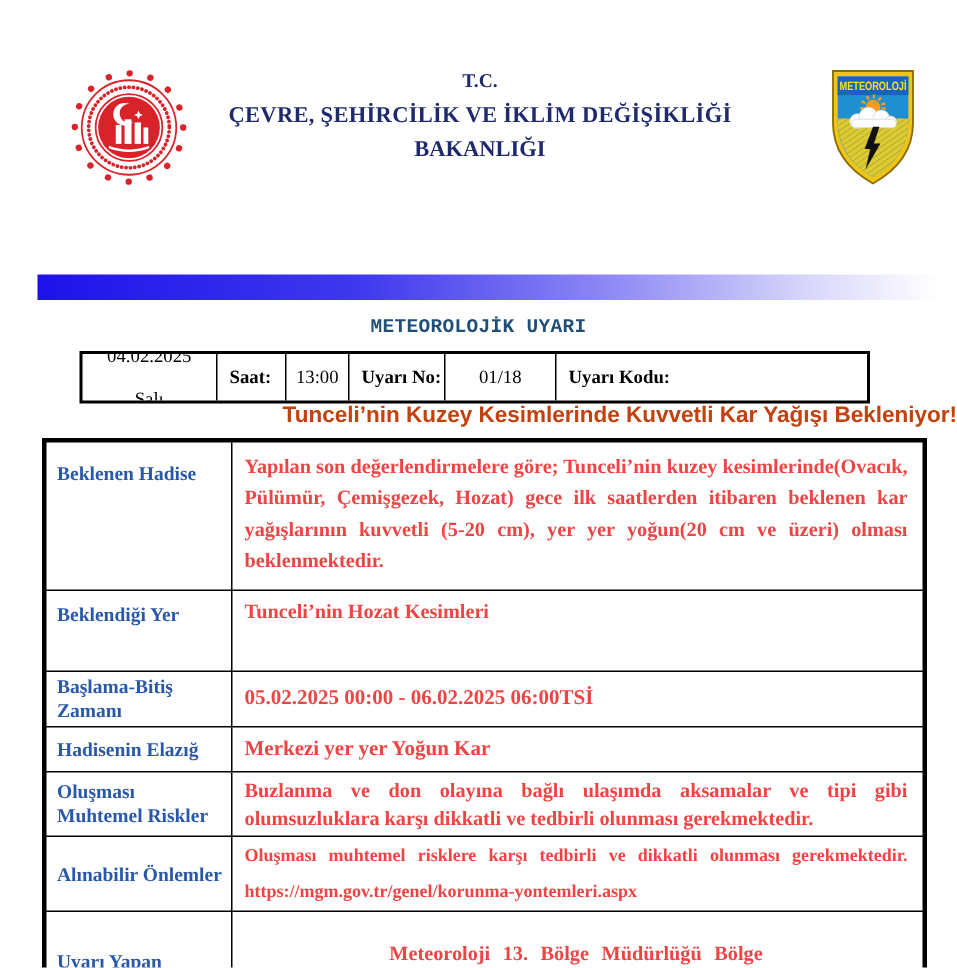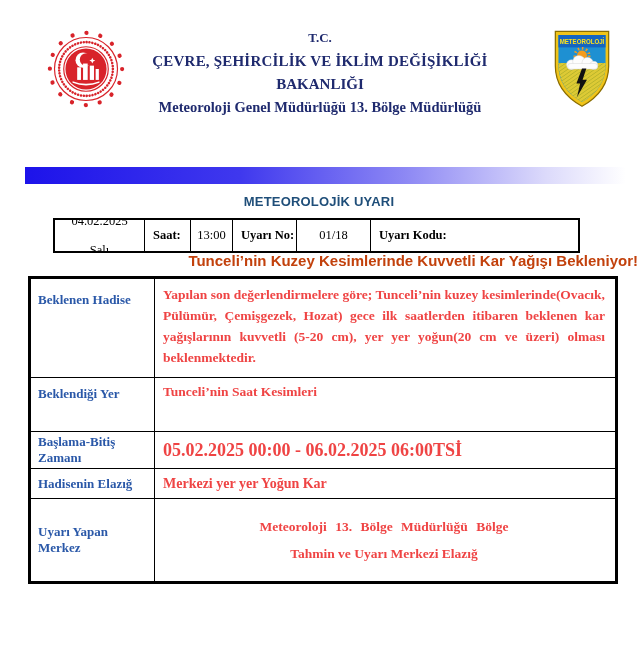--- a/index.html
+++ b/index.html
@@ -1,38 +1,38 @@
 <!DOCTYPE html>
 <html><head>
 <meta charset="utf-8">
 <style>
   html,body{margin:0;padding:0;}
   body{
     width:638px;height:645px;background:#ffffff;position:relative;overflow:hidden;
     font-family:"Liberation Serif", serif;
   }
-  .page{position:absolute;inset:0;}
+  .page{position:absolute;inset:0;margin-top:16px;}
 
   
   .seal{position:absolute;left:44px;top:24px;width:84px;height:90px;}
   .shield{position:absolute;left:551px;top:27px;width:62px;height:83px;}
   .htext{position:absolute;left:110px;top:30px;width:420px;text-align:center;
          color:#1f2a6e;font-weight:bold;}
   .htext .l1{font-size:13px;margin-bottom:7px;}
   .htext .l2{font-size:15px;margin-bottom:6px;letter-spacing:.2px;}
   .htext .l3{font-size:15px;margin-bottom:6px;}
   .htext .l4{font-size:14.5px;}
 
   
   .bar{position:absolute;left:25px;top:167px;width:613px;height:17px;
        background:linear-gradient(to right,#1d13ea 0%,#3f38ee 35%,#8d88f4 62%,#dcdafb 85%,#ffffff 98%);}
 
   
   .wtitle{position:absolute;top:194px;left:0;width:100%;text-align:center;
-          font-family:Liberation Sans, sans-serif;font-weight:bold;font-size:13px;
+          font-family:Liberation Mono, monospace;font-weight:bold;font-size:13px;
           color:#1f4e79;letter-spacing:.2px;}
 
   
   .info{position:absolute;left:53px;top:218px;width:527px;height:35px;
         border:2px solid #000;display:flex;box-sizing:border-box;background:#fff;}
   .info .cell{border-right:1.6px solid #000;box-sizing:border-box;display:flex;
               align-items:center;font-size:12.5px;overflow:hidden;}
   .info .cell:last-child{border-right:none;}
   .info .lab{font-weight:bold;padding-left:8px;}
   .info .val{justify-content:center;text-align:center;}
@@ -49,21 +49,21 @@
   
   table.details{position:absolute;left:28px;top:276px;width:590px;
                 border-collapse:collapse;border:3px solid #000;table-layout:fixed;background:#fff;}
   table.details td{border:1.6px solid #000;overflow:hidden;}
   td.lbl{color:#2a58a8;font-weight:bold;font-size:13px;padding:2px 4px 2px 7px;width:112px;}
   td.cnt{font-weight:bold;font-size:13.5px;color:#ef4444;padding:2px 10px 2px 8px;}
   tr.r1 td{height:83px;}  tr.r1 td.lbl{vertical-align:top;padding-top:13px;}
   tr.r1 td.cnt{vertical-align:top;padding-top:5px;text-align:justify;line-height:21px;}
   tr.r2 td{height:43px;}  tr.r2 td.lbl{vertical-align:top;padding-top:8px;}
   tr.r2 td.cnt{vertical-align:top;padding-top:6px;}
-  tr.r3 td{height:29px;vertical-align:middle;} tr.r3 td.cnt{font-size:18px;}
+  tr.r3 td{height:29px;vertical-align:middle;} tr.r3 td.cnt{font-size:14px;}
   tr.r4 td{height:25px;vertical-align:middle;} tr.r4 td.cnt{font-size:14px;}
   tr.r5 td{height:36px;vertical-align:middle;}
   tr.r5 td.cnt{text-align:justify;line-height:19px;}
   tr.r6 td{height:45px;vertical-align:middle;}
   tr.r6 td.cnt{font-size:12px;}
   tr.r6 .p1{text-align:justify;text-align-last:justify;}
   tr.r6 .p2{margin-top:9px;}
   tr.r7 td{height:78px;vertical-align:middle;}
   tr.r7 td.cnt{text-align:center;line-height:27px;}
   tr.r7 .m1{word-spacing:5px;}
@@ -88,21 +88,20 @@
       <rect x="54.5" y="46" width="5" height="17" fill="#ffffff"></rect>
       <rect x="61.5" y="50" width="3.8" height="13" fill="#ffffff"></rect>
       <path d="M34,64.5 Q50,70.5 66,64.5 L66,66.5 Q50,72.5 34,66.5 Z" fill="#ffffff"></path>
     </svg>
   </div>
 
   <div class="htext">
     <div class="l1">T.C.</div>
     <div class="l2">ÇEVRE, ŞEHİRCİLİK VE İKLİM DEĞİŞİKLİĞİ</div>
     <div class="l3">BAKANLIĞI</div>
-    <div class="l4">Meteoroloji Genel Müdürlüğü 13. Bölge Müdürlüğü</div>
   </div>
 
   <div class="shield">
     <svg viewBox="0 0 100 132" width="62" height="83" aria-hidden="true">
       <defs>
         <pattern id="rainhatch" width="5" height="5" patternUnits="userSpaceOnUse" patternTransform="rotate(55)">
           <rect width="5" height="5" fill="#ddca35"></rect>
           <line x1="0" y1="0" x2="0" y2="5" stroke="#a3a824" stroke-width="1.6"></line>
         </pattern>
       </defs>
@@ -143,29 +142,40 @@
   <div class="headline">Tunceli’nin Kuzey Kesimlerinde Kuvvetli Kar Yağışı Bekleniyor!</div>
 
   <table class="details">
     <tbody>
       <tr class="r1">
         <td class="lbl">Beklenen Hadise</td>
         <td class="cnt">Yapılan son değerlendirmelere göre; Tunceli’nin kuzey kesimlerinde(Ovacık, Pülümür, Çemişgezek, Hozat) gece ilk saatlerden itibaren beklenen kar yağışlarının kuvvetli (5-20 cm), yer yer yoğun(20 cm ve üzeri) olması beklenmektedir.</td>
       </tr>
       <tr class="r2">
         <td class="lbl">Beklendiği Yer</td>
-        <td class="cnt">Tunceli’nin Saat Kesimleri</td>
+        <td class="cnt">Tunceli’nin Hozat Kesimleri</td>
       </tr>
       <tr class="r3">
         <td class="lbl">Başlama-Bitiş Zamanı</td>
         <td class="cnt">05.02.2025 00:00 - 06.02.2025 06:00TSİ</td>
       </tr>
       <tr class="r4">
         <td class="lbl">Hadisenin Elazığ</td>
         <td class="cnt">Merkezi yer yer Yoğun Kar</td>
+      </tr>
+      <tr class="r5">
+        <td class="lbl">Oluşması Muhtemel Riskler</td>
+        <td class="cnt">Buzlanma ve don olayına bağlı ulaşımda aksamalar ve tipi gibi olumsuzluklara karşı dikkatli ve tedbirli olunması gerekmektedir.</td>
+      </tr>
+      <tr class="r6">
+        <td class="lbl">Alınabilir Önlemler</td>
+        <td class="cnt">
+          <div class="p1">Oluşması muhtemel risklere karşı tedbirli ve dikkatli olunması gerekmektedir.</div>
+          <div class="p2">https://mgm.gov.tr/genel/korunma-yontemleri.aspx</div>
+        </td>
       </tr>
       <tr class="r7">
         <td class="lbl">Uyarı Yapan Merkez</td>
         <td class="cnt">
           <div class="m1">Meteoroloji 13. Bölge Müdürlüğü Bölge</div>
           <div class="m2">Tahmin ve Uyarı Merkezi Elazığ</div>
         </td>
       </tr>
     </tbody>
   </table>

